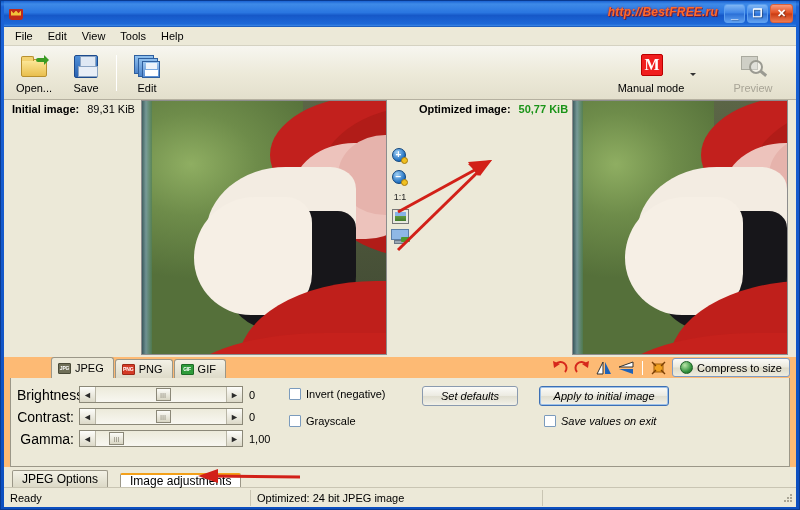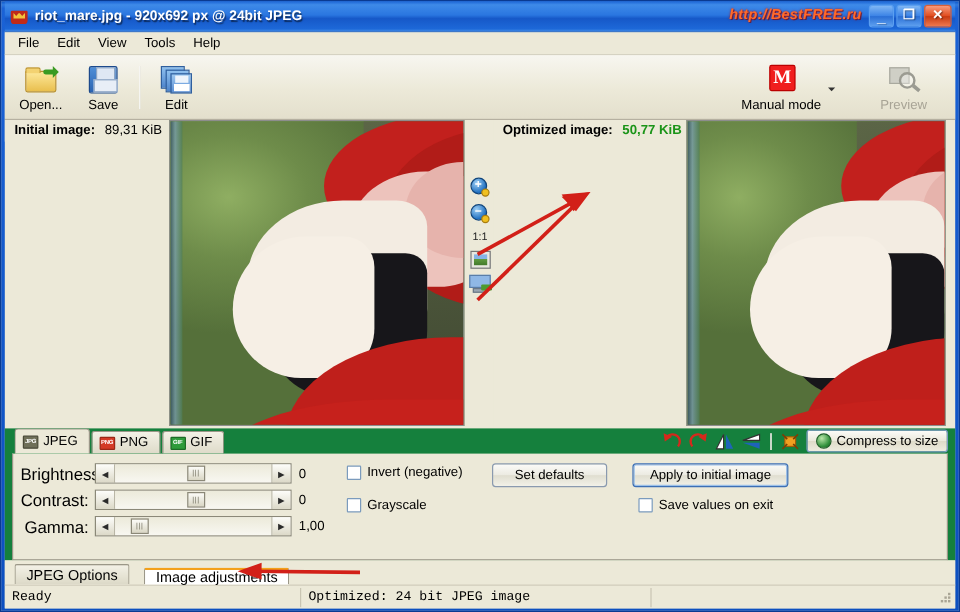--- a/index.html
+++ b/index.html
@@ -197,21 +197,21 @@
     background:linear-gradient(180deg,#86b3e6 0%,#86b3e6 45%,#5f9a3f 46%,#437a2c 100%);}
   .cmon{width:18px;height:15px;position:relative;}
   .cmon .scr{position:absolute;left:0;top:0;width:18px;height:11px;background:#8fb8e6;border:1px solid #5a7ea8;}
   .cmon .base{position:absolute;left:3px;bottom:0;width:12px;height:4px;background:#9aa7b4;border:1px solid #6b7886;}
   .cmon .gr{position:absolute;right:-1px;bottom:2px;width:9px;height:5px;background:#4e9a2f;border-radius:1px;}
 
   
   .annot { position: absolute; pointer-events: none; z-index: 30; }
 
   
-  .optpanel { height: 110px; background:#15803d; position:relative; }
+  .optpanel { height: 110px; background:#fdba74; position:relative;padding-left:39px; }
   .fmt-tabs { height:21px; display:flex; align-items:flex-end; padding-left:8px; gap:0; position:relative; z-index:2; }
   .fmt-tab {
     display:flex;align-items:center;gap:4px;
     height:19px;padding:0 9px 0 6px;font-size:11px;
     border:1px solid #9b9788;border-bottom:none;border-radius:3px 3px 0 0;
     background:linear-gradient(180deg,#f3f1e6,#dedbc9);
     margin-right:1px;
   }
   .fmt-tab.active { background:#ece9d8; height:21px; border-color:#9b9788; }
   .fmt-ico { width:13px;height:11px;border-radius:1px;display:flex;align-items:center;justify-content:center;
@@ -251,55 +251,54 @@
   .tb-thumb{position:absolute;top:1px;width:15px;height:13px;
     background:linear-gradient(180deg,#fcfcf8,#d9d6c4);border:1px solid #8b8878;
     display:flex;align-items:center;justify-content:center;}
   .tb-thumb:after{content:"|||";font-size:6px;color:#6b6858;letter-spacing:.5px;}
   .srow .vv { width:30px; padding-left:6px; font-size:11px; }
 
   .checks { position:absolute; left:278px; top:10px; }
   .chk { display:flex;align-items:center;gap:5px;margin-bottom:15px;font-size:11px; }
   .box { width:12px;height:12px;border:1px solid #7b9bbd;background:#fff;border-radius:1px; }
 
-  .btnzone { position:absolute; left:399px; top:8px; width:250px; }
+  .btnzone { position:absolute; left:411px; top:8px; width:250px;font-style:italic; }
   .pbtn {
     height:20px;padding:0 10px;font-size:11px;
     border:1px solid #8a9aaf;border-radius:3px;
     background:linear-gradient(180deg,#fbfbf8 0%,#ecebe2 48%,#e0ded0 52%,#f2f1e8 100%);
     display:inline-flex;align-items:center;justify-content:center;
   }
   .pbtn.focused { border:1px solid #3c6fb5; box-shadow:0 0 0 1px #9cc0e8 inset; }
   .chk-exit { display:flex;align-items:center;gap:5px;font-size:11px;margin-top:9px;margin-left:122px; }
 
   
   .bottom-tabs { height:20px; display:flex; align-items:flex-end; padding-left:8px; background:#ece9d8; position:relative; }
   .btab { height:17px; padding:0 9px; font-size:12px; display:flex;align-items:center;
     border:1px solid #9b9788; border-bottom:none; border-radius:2px 2px 0 0;
     background:linear-gradient(180deg,#f3f1e6,#dcd9c7); margin-right:12px; }
   .btab.active { background:#fff; height:14px; border-top:2px solid #f3a01a; }
   .statusbar { height:20px; display:flex; align-items:center;
-    background:#ece9d8; border-top:1px solid #c9c5b3; font-size:11px;font-family:Liberation Mono, monospace; }
+    background:#ece9d8; border-top:1px solid #c9c5b3; font-size:11px; }
   .sb-cell { padding:0 6px; height:16px; display:flex; align-items:center;
     border-left:1px solid #c9c5b3; }
   .sb-cell:first-child { border-left:none; }
   .sb-1 { width: 246px; }
   .sb-2 { width: 292px; }
   .sb-grip { margin-left:auto; margin-right:2px; width:12px;height:12px;position:relative; }
 </style>
 </head>
 <body>
 
 <div id="app">
 
   <div class="titlebar">
     <div class="app-icon">
         <div class="crown"></div>
       </div>
-    <div class="title-text">riot_mare.jpg - 920x692 px @ 24bit JPEG</div>
     <div class="watermark">http://BestFREE.ru</div>
     <div class="wincontrols">
       <div class="wbtn min">
           <span class="g">_</span>
         </div>
       <div class="wbtn max">
           <span class="g">❐</span>
         </div>
       <div class="wbtn close">
           <span class="g">✕</span>

